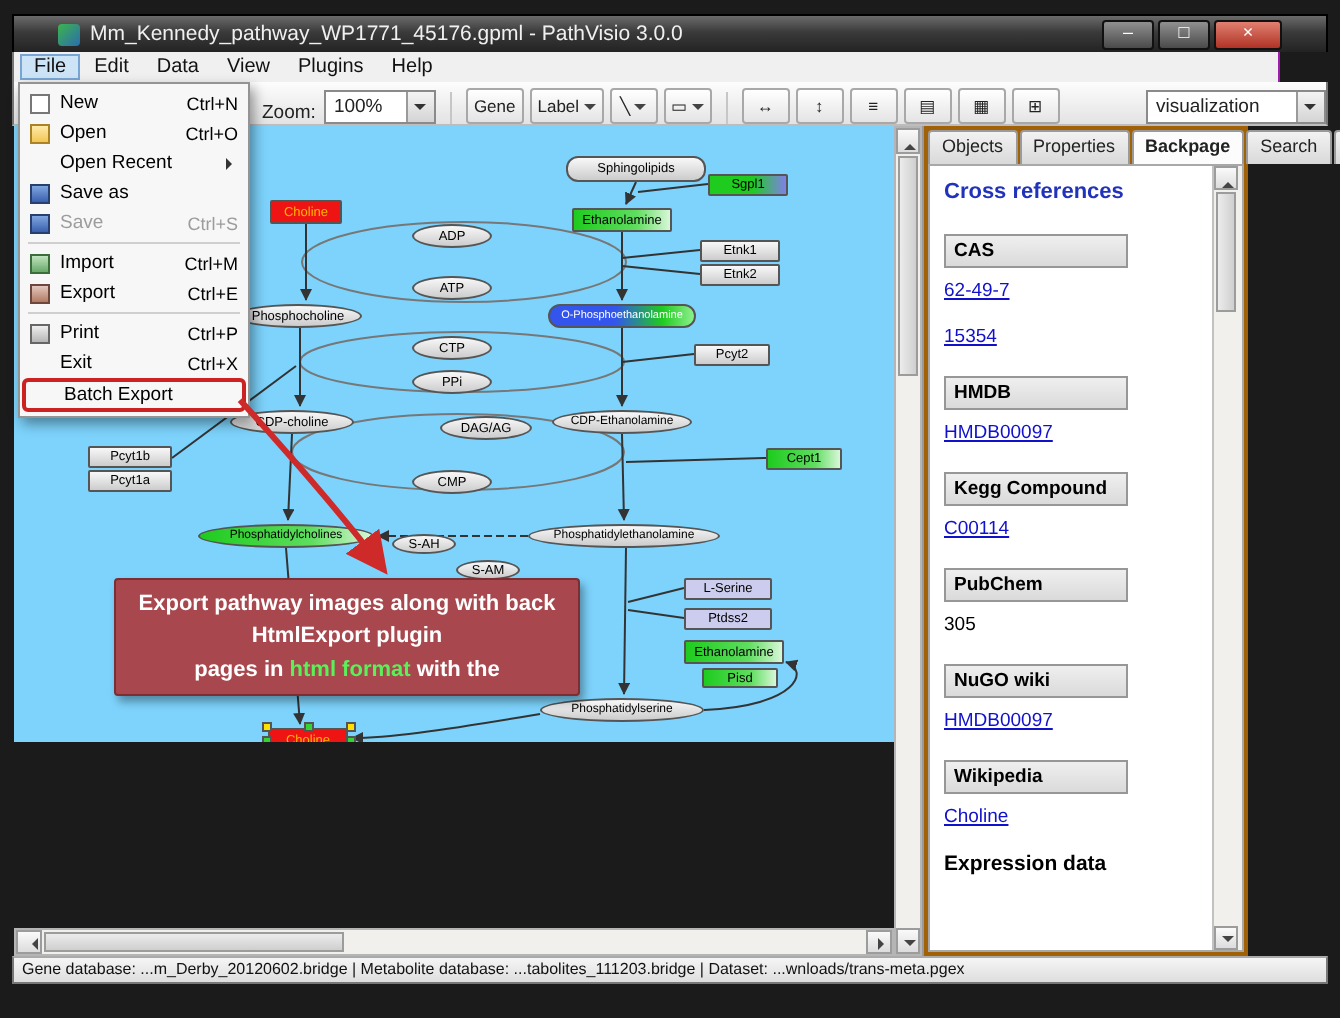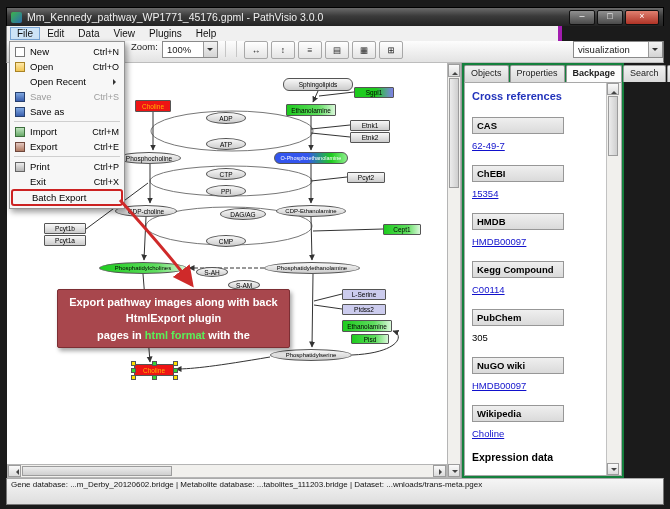--- a/index.html
+++ b/index.html
@@ -1,80 +1,80 @@
 <!DOCTYPE html>
 <html><head>
 <meta charset="utf-8">
 <style>
   html,body{margin:0;padding:0}
   body{position:relative;width:670px;height:509px;background:#1b1b1b;font-family:"Liberation Sans",sans-serif;overflow:hidden}
   
   .titlebar{position:absolute;left:6px;top:7px;width:658px;height:19px;box-sizing:border-box;
     background:linear-gradient(#6b6b6b,#3a3a3a 45%,#232323);border:1px solid #000;border-bottom:none;
-    display:flex;align-items:center;padding:0 4px}
+    display:flex;align-items:center;padding:0 22px}
   .app-icon{width:11px;height:11px;border-radius:2px;background:linear-gradient(135deg,#3cb44b,#2b6cb0);margin-right:5px;flex:none}
   .title-text{color:#f0f0f0;font-size:10.5px;flex:1;white-space:nowrap;overflow:hidden}
   .win-btns{display:flex;gap:2px}
   .win-btn{width:24px;height:13px;border:1px solid #111;border-radius:2px;background:linear-gradient(#909090,#4a4a4a);
     color:#fff;font-size:9px;line-height:11px;text-align:center}
   .win-btn.close{background:linear-gradient(#e08070,#b03326);width:32px}
-  .menubar{position:absolute;left:6px;top:26px;width:556px;height:15px;box-sizing:border-box;background:#f0f0f0;
-    border-left:1px solid #777;border-right:4px solid #a21caf;display:flex;align-items:center;font-size:10px;padding-left:3px}
+  .menubar{position:absolute;left:6px;top:26px;width:634px;height:15px;box-sizing:border-box;background:#f0f0f0;
+    border-left:1px solid #777;border-right:1px solid #a21caf;display:flex;align-items:center;font-size:10px;padding-left:3px}
   .menu{padding:1px 7px;color:#111}
   .menu.open{background:#cde4f7;border:1px solid #79a5d4;padding:0 6px}
   .toolbar{position:absolute;left:6px;top:41px;width:658px;height:22px;box-sizing:border-box;
     background:linear-gradient(#fdfdfd,#e3e3e3);border-left:1px solid #777;border-right:1px solid #777;border-bottom:1px solid #bdbdbd;
-    display:flex;align-items:flex-start;gap:4px;padding-left:124px;font-size:9.5px;color:#222}
+    display:flex;align-items:flex-end;gap:4px;padding-left:124px;font-size:9.5px;color:#222}
   .combo{display:flex;align-items:center;border:1px solid #8a8a8a;background:#fff;height:15px}
   .combo .val{padding:0 4px;min-width:32px;font-size:9.5px}
   .combo .dd{width:13px;height:100%;background:linear-gradient(#f4f4f4,#d4d4d4);border-left:1px solid #9a9a9a;position:relative}
   .combo .dd::after{content:"";position:absolute;left:3px;top:6px;border:3px solid transparent;border-top-color:#333}
   .tbtn{height:16px;min-width:16px;border:1px solid #a8a8a8;background:linear-gradient(#fff,#e4e4e4);
     display:flex;align-items:center;justify-content:center;font-size:8.5px;padding:0 3px;border-radius:2px;gap:2px}
   .dd-mini{width:0;height:0;border:3px solid transparent;border-top-color:#444;margin-top:3px}
   .tsep{width:1px;height:16px;background:#c6c6c6;margin:0 3px}
   .viz{margin-left:auto;}
   
-  .canvas{position:absolute;left:7px;top:63px;width:440px;height:401px;background:#ffffff;overflow:hidden}
+  .canvas{position:absolute;left:7px;top:63px;width:440px;height:308px;background:#7dd3fc;overflow:hidden}
   #edges{position:absolute;left:0;top:0;z-index:1}
   .node{position:absolute;display:flex;align-items:center;justify-content:center;border:1px solid #555;
     font-size:6.5px;color:#000;box-sizing:border-box;white-space:nowrap;overflow:visible;z-index:2}
   .node.ellipse{border-radius:50%}
   .node.round{border-radius:6px}
   .node.rect{border-radius:1px}
   .hdl{position:absolute;width:5px;height:5px;border:1px solid #555;box-sizing:border-box;z-index:6}
   .hdl.c{background:#ffe000}.hdl.m{background:#35d435}
   .callout{position:absolute;left:50px;top:226px;width:231px;height:57px;z-index:30;background:#a8474d;border:1px solid #7c2e33;
     border-radius:2px;color:#fff;font-weight:bold;font-size:11px;text-align:center;display:flex;flex-direction:column;
     justify-content:center;line-height:1.5;box-shadow:2px 3px 4px rgba(0,0,0,.35)}
   .callout .hl{color:#5af05a}
   
   .sbar{position:absolute;background:#f1f0ed;border:1px solid #b5b5b5;box-sizing:border-box}
   .sbar .btn{position:absolute;background:linear-gradient(#fafafa,#dcdcdc);border:1px solid #9c9c9c;box-sizing:border-box}
   .tri{position:absolute;width:0;height:0;border:3px solid transparent}
   .thumb{position:absolute;background:linear-gradient(90deg,#ececec,#cfcfcf);border:1px solid #9c9c9c;box-sizing:border-box}
   .thumb.h{background:linear-gradient(#ececec,#cfcfcf)}
   
-  .panel{position:absolute;left:461px;top:63px;width:163px;height:415px;background:#15803d;border-left:1px solid #999;box-sizing:border-box}
+  .panel{position:absolute;left:461px;top:63px;width:163px;height:415px;background:#a16207;border-left:1px solid #999;box-sizing:border-box}
   .tabs{display:flex;height:17px;padding:2px 0 0 2px;font-size:9px}
   .tab{padding:2px 6px;border:1px solid #9a9a9a;border-bottom:none;background:linear-gradient(#f2f2f2,#d9d9d9);
     margin-right:1px;border-radius:2px 2px 0 0;color:#222}
   .tab.active{background:#fcfcfc;font-weight:bold}
   .panel-body{position:absolute;left:2px;right:2px;top:19px;bottom:2px;background:#fff;border:1px solid #a8a8a8;overflow:hidden}
   .bp{position:absolute;left:7px;top:7px;right:18px}
   .bp-header{color:#2233bb;font-weight:bold;font-size:11px;margin-bottom:13px}
   .bp-section{margin-bottom:12px}
   .bp-title{display:inline-block;min-width:82px;background:linear-gradient(#efefef,#dadada);border:1px solid #979797;
     font-weight:bold;font-size:9.5px;padding:2px 4px;margin-bottom:6px}
   .bp-value{font-size:9.5px;color:#000}
   .bp-value.link{color:#1111cc;text-decoration:underline}
   .bp-footer{font-weight:bold;font-size:10.5px;margin-top:2px}
   .pscroll{position:absolute;right:0;top:0;bottom:0;width:14px;background:#f1f0ed;border-left:1px solid #c2c2c2}
   
-  .statusbar{position:absolute;left:6px;top:478px;width:658px;height:27px;box-sizing:border-box;
+  .statusbar{position:absolute;left:6px;top:478px;width:658px;height:14px;box-sizing:border-box;
     background:linear-gradient(#f5f5f5,#dedede);border:1px solid #777;border-top-color:#aaa;
     font-size:8px;line-height:12px;padding-left:4px;color:#111;white-space:nowrap;overflow:hidden}
   
   .dropdown{position:absolute;left:9px;top:41px;width:112px;background:#f7f7f7;border:1px solid #949494;
     box-shadow:2px 3px 6px rgba(0,0,0,.4);z-index:50;padding:2px 1px}
   .menu-item{display:flex;align-items:center;height:15px;font-size:9.5px;padding:0 4px;box-sizing:border-box;color:#000}
   .menu-item.disabled{color:#9c9c9c}
   .menu-item.highlight{border:2px solid #cc2222;border-radius:3px;height:17px}
   .menu-item .ic{width:10px;height:10px;margin-right:5px;flex:none;box-sizing:border-box}
   .ic-new{background:#fff;border:1px solid #777}
@@ -111,20 +111,37 @@
     <div class="menu">Help</div>
   </div>
 
 <div class="toolbar">
   <span>Zoom:</span>
   <span class="combo">
     <span class="val">100%</span>
     <span class="dd"></span>
   </span>
   <span class="tsep"></span>
+  <span id="tb-tools" style="display:flex;gap:3px">
+      <div class="tbtn">
+        <span>Gene</span>
+      </div>
+      <div class="tbtn">
+        <span>Label</span>
+        <span class="dd-mini"></span>
+      </div>
+      <div class="tbtn">
+        <span>╲</span>
+        <span class="dd-mini"></span>
+      </div>
+      <div class="tbtn">
+        <span>▭</span>
+        <span class="dd-mini"></span>
+      </div>
+    </span>
   <span class="tsep"></span>
   <span id="tb-align" style="display:flex;gap:3px">
       <div class="tbtn">
         <span>↔</span>
       </div>
       <div class="tbtn">
         <span>↕</span>
       </div>
       <div class="tbtn">
         <span>≡</span>
@@ -244,21 +261,21 @@
       <div class="tab">Properties</div>
       <div class="tab active">Backpage</div>
       <div class="tab">Search</div>
       <div class="tab">Legend</div>
     </div>
   <div class="panel-body">
     <div class="bp">
       <div class="bp-header">Cross references</div>
       <div id="bp-sections">
           <div class="bp-section"><div class="bp-title">CAS</div><div class="bp-value link">62-49-7</div></div>
-          <div class="bp-section"><div class="bp-title">ChEBI</div><div class="bp-value link">15354</div></div>
+          <div class="bp-section"><div class="bp-value link">15354</div></div>
           <div class="bp-section"><div class="bp-title">HMDB</div><div class="bp-value link">HMDB00097</div></div>
           <div class="bp-section"><div class="bp-title">Kegg Compound</div><div class="bp-value link">C00114</div></div>
           <div class="bp-section"><div class="bp-title">PubChem</div><div class="bp-value">305</div></div>
           <div class="bp-section"><div class="bp-title">NuGO wiki</div><div class="bp-value link">HMDB00097</div></div>
           <div class="bp-section"><div class="bp-title">Wikipedia</div><div class="bp-value link">Choline</div></div>
         </div>
       <div class="bp-footer">Expression data</div>
     </div>
     <div class="pscroll">
       <span class="btn" style="position:absolute;left:0;top:0;width:12px;height:12px;background:linear-gradient(#fafafa,#dcdcdc);border:1px solid #9c9c9c;box-sizing:border-box">
@@ -283,28 +300,28 @@
     <div class="menu-item">
       <span class="ic ic-open"></span>
       <span class="lbl">Open</span>
       <span class="sc">Ctrl+O</span>
     </div>
     <div class="menu-item">
       <span class="ic"></span>
       <span class="lbl">Open Recent</span>
       <span class="sub-arrow"></span>
     </div>
+    <div class="menu-item">
+      <span class="ic ic-saveas"></span>
+      <span class="lbl">Save as</span>
+    </div>
     <div class="menu-item disabled">
       <span class="ic ic-save"></span>
       <span class="lbl">Save</span>
       <span class="sc">Ctrl+S</span>
-    </div>
-    <div class="menu-item">
-      <span class="ic ic-saveas"></span>
-      <span class="lbl">Save as</span>
     </div>
     <div class="menu-sep"></div>
     <div class="menu-item">
       <span class="ic ic-import"></span>
       <span class="lbl">Import</span>
       <span class="sc">Ctrl+M</span>
     </div>
     <div class="menu-item">
       <span class="ic ic-export"></span>
       <span class="lbl">Export</span>

